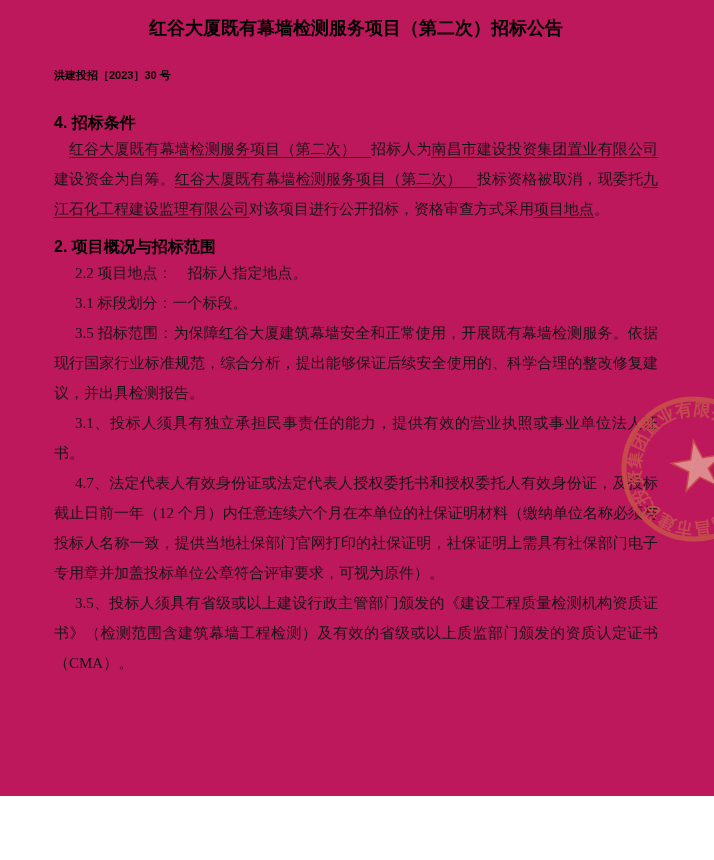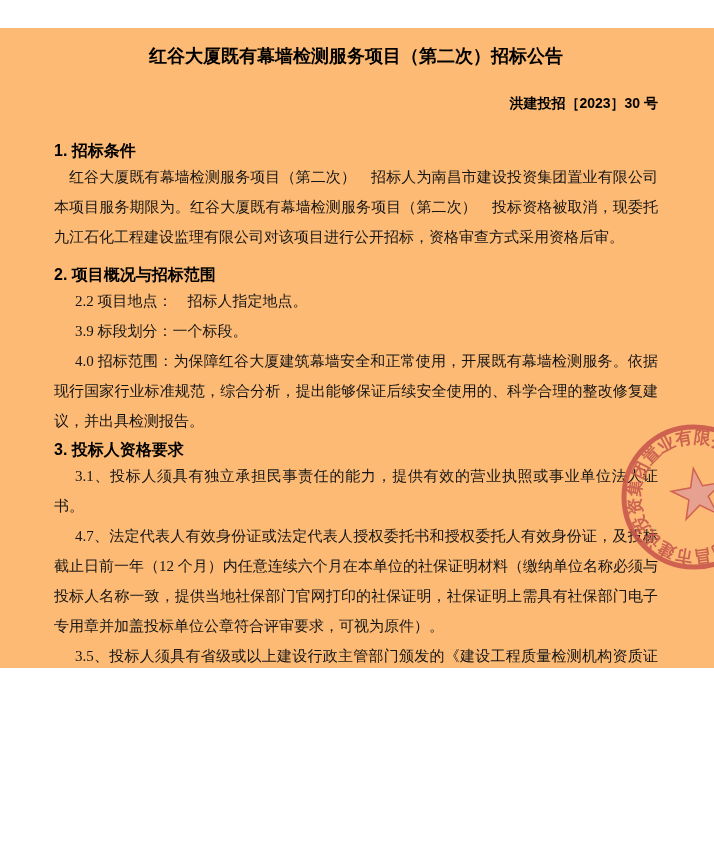--- a/index.html
+++ b/index.html
@@ -5,41 +5,40 @@
   html,body{margin:0;padding:0;}
   body{
     width:714px;height:860px;
     background:#ffffff;
     font-family:"Liberation Serif","DejaVu Serif",serif;
     color:#151515;
     overflow:hidden;
   }
   .page{
     position:relative;
-    width:714px;height:640px;
-    background:#fdba74;
+    width:714px;height:796px;
+    background:#be185d;
     overflow:hidden;
-    margin-top:28px;
   }
   .content{
     padding:14px 56px 0 54px;
   }
   .doc-title{
     margin:0;
     font-size:18px;line-height:28px;
     font-weight:bold;
     text-align:center;
     color:#000;
     font-family:"Liberation Sans","DejaVu Sans",sans-serif;
   }
   .doc-number{
     margin:22px 0 0 0;
-    font-size:14px;line-height:22px;
+    font-size:11px;line-height:22px;
     font-weight:bold;
-    text-align:right;
+    text-align:left;
     color:#000;
     font-family:"Liberation Sans","DejaVu Sans",sans-serif;
   }
   .sec-heading{
     margin:0;
     font-size:16px;line-height:22px;
     font-weight:bold;
     color:#000;
     font-family:"Liberation Sans","DejaVu Sans",sans-serif;
   }
@@ -59,49 +58,49 @@
   .i22{margin-top:3px;}
   .i23{margin-top:-3px;}
   .i24{margin-top:-7px;}
   .i25{margin-top:-5px;}
   .i31{margin-top:15px;}
   .i32{margin-top:1px;}
   .i33{margin-top:-2px;}
   .i34{margin-top:0px;}
   .i35{margin-top:-2px;}
   .u{
+    text-decoration:underline;
     text-underline-offset:3px;
     text-decoration-thickness:1px;
   }
   .seal{
     position:absolute;
     left:614px;top:389px;
     width:160px;height:160px;
     opacity:0.85;
     pointer-events:none;
   }
 </style>
 </head>
 <body>
 
 <div class="page">
   <div class="content">
 
     <h1 class="doc-title">红谷大厦既有幕墙检测服务项目（第二次）招标公告</h1>
     <h2 class="doc-number">洪建投招［2023］30 号</h2>
 
-    <h3 class="sec-heading h1">1. 招标条件</h3>
-    <p class="body p1 indent-sm"><span class="u">红谷大厦既有幕墙检测服务项目（第二次）　</span><span>招标人为</span><span class="u">南昌市建设投资集团置业有限公司</span><span>本项目服务期限为。</span><span class="u">红谷大厦既有幕墙检测服务项目（第二次）　</span><span>投标资格被取消，现委托</span><span class="u">九江石化工程建设监理有限公司</span><span>对该项目进行公开招标，资格审查方式采用</span><span class="u">资格后审</span><span>。</span></p>
+    <h3 class="sec-heading h1">4. 招标条件</h3>
+    <p class="body p1 indent-sm"><span class="u">红谷大厦既有幕墙检测服务项目（第二次）　</span><span>招标人为</span><span class="u">南昌市建设投资集团置业有限公司</span><span>建设资金为自筹。</span><span class="u">红谷大厦既有幕墙检测服务项目（第二次）　</span><span>投标资格被取消，现委托</span><span class="u">九江石化工程建设监理有限公司</span><span>对该项目进行公开招标，资格审查方式采用</span><span class="u">项目地点</span><span>。</span></p>
 
     <h3 class="sec-heading h2">2. 项目概况与招标范围</h3>
     <p class="body indent i22">2.2 项目地点：　招标人指定地点。</p>
-    <p class="body indent i23">3.9 标段划分：一个标段。</p>
-    <p class="body indent i25">4.0 招标范围：为保障红谷大厦建筑幕墙安全和正常使用，开展既有幕墙检测服务。依据现行国家行业标准规范，综合分析，提出能够保证后续安全使用的、科学合理的整改修复建议，并出具检测报告。</p>
+    <p class="body indent i23">3.1 标段划分：一个标段。</p>
+    <p class="body indent i25">3.5 招标范围：为保障红谷大厦建筑幕墙安全和正常使用，开展既有幕墙检测服务。依据现行国家行业标准规范，综合分析，提出能够保证后续安全使用的、科学合理的整改修复建议，并出具检测报告。</p>
 
-    <h3 class="sec-heading h3">3. 投标人资格要求</h3>
     <p class="body indent i31">3.1、投标人须具有独立承担民事责任的能力，提供有效的营业执照或事业单位法人证书。</p>
     <p class="body indent lh29 i32">4.7、法定代表人有效身份证或法定代表人授权委托书和授权委托人有效身份证，及投标截止日前一年（12 个月）内任意连续六个月在本单位的社保证明材料（缴纳单位名称必须与投标人名称一致，提供当地社保部门官网打印的社保证明，社保证明上需具有社保部门电子专用章并加盖投标单位公章符合评审要求，可视为原件）。</p>
     <p class="body indent lh29 i35">3.5、投标人须具有省级或以上建设行政主管部门颁发的《建设工程质量检测机构资质证书》（检测范围含建筑幕墙工程检测）及有效的省级或以上质监部门颁发的资质认定证书（CMA）。</p>
 
   </div>
 
   <svg class="seal" viewBox="0 0 160 160" xmlns="http://www.w3.org/2000/svg">
     <circle cx="80" cy="80" r="70" fill="none" stroke-width="5" stroke="#c8524a"></circle>
     <path id="sealTextPath" d="M 111 124.2 A 54 54 0 1 1 124.2 49" fill="none" stroke="none"></path>
     <text font-size="17" font-weight="bold" font-family="Liberation Sans, DejaVu Sans, sans-serif" fill="#c4544c">

